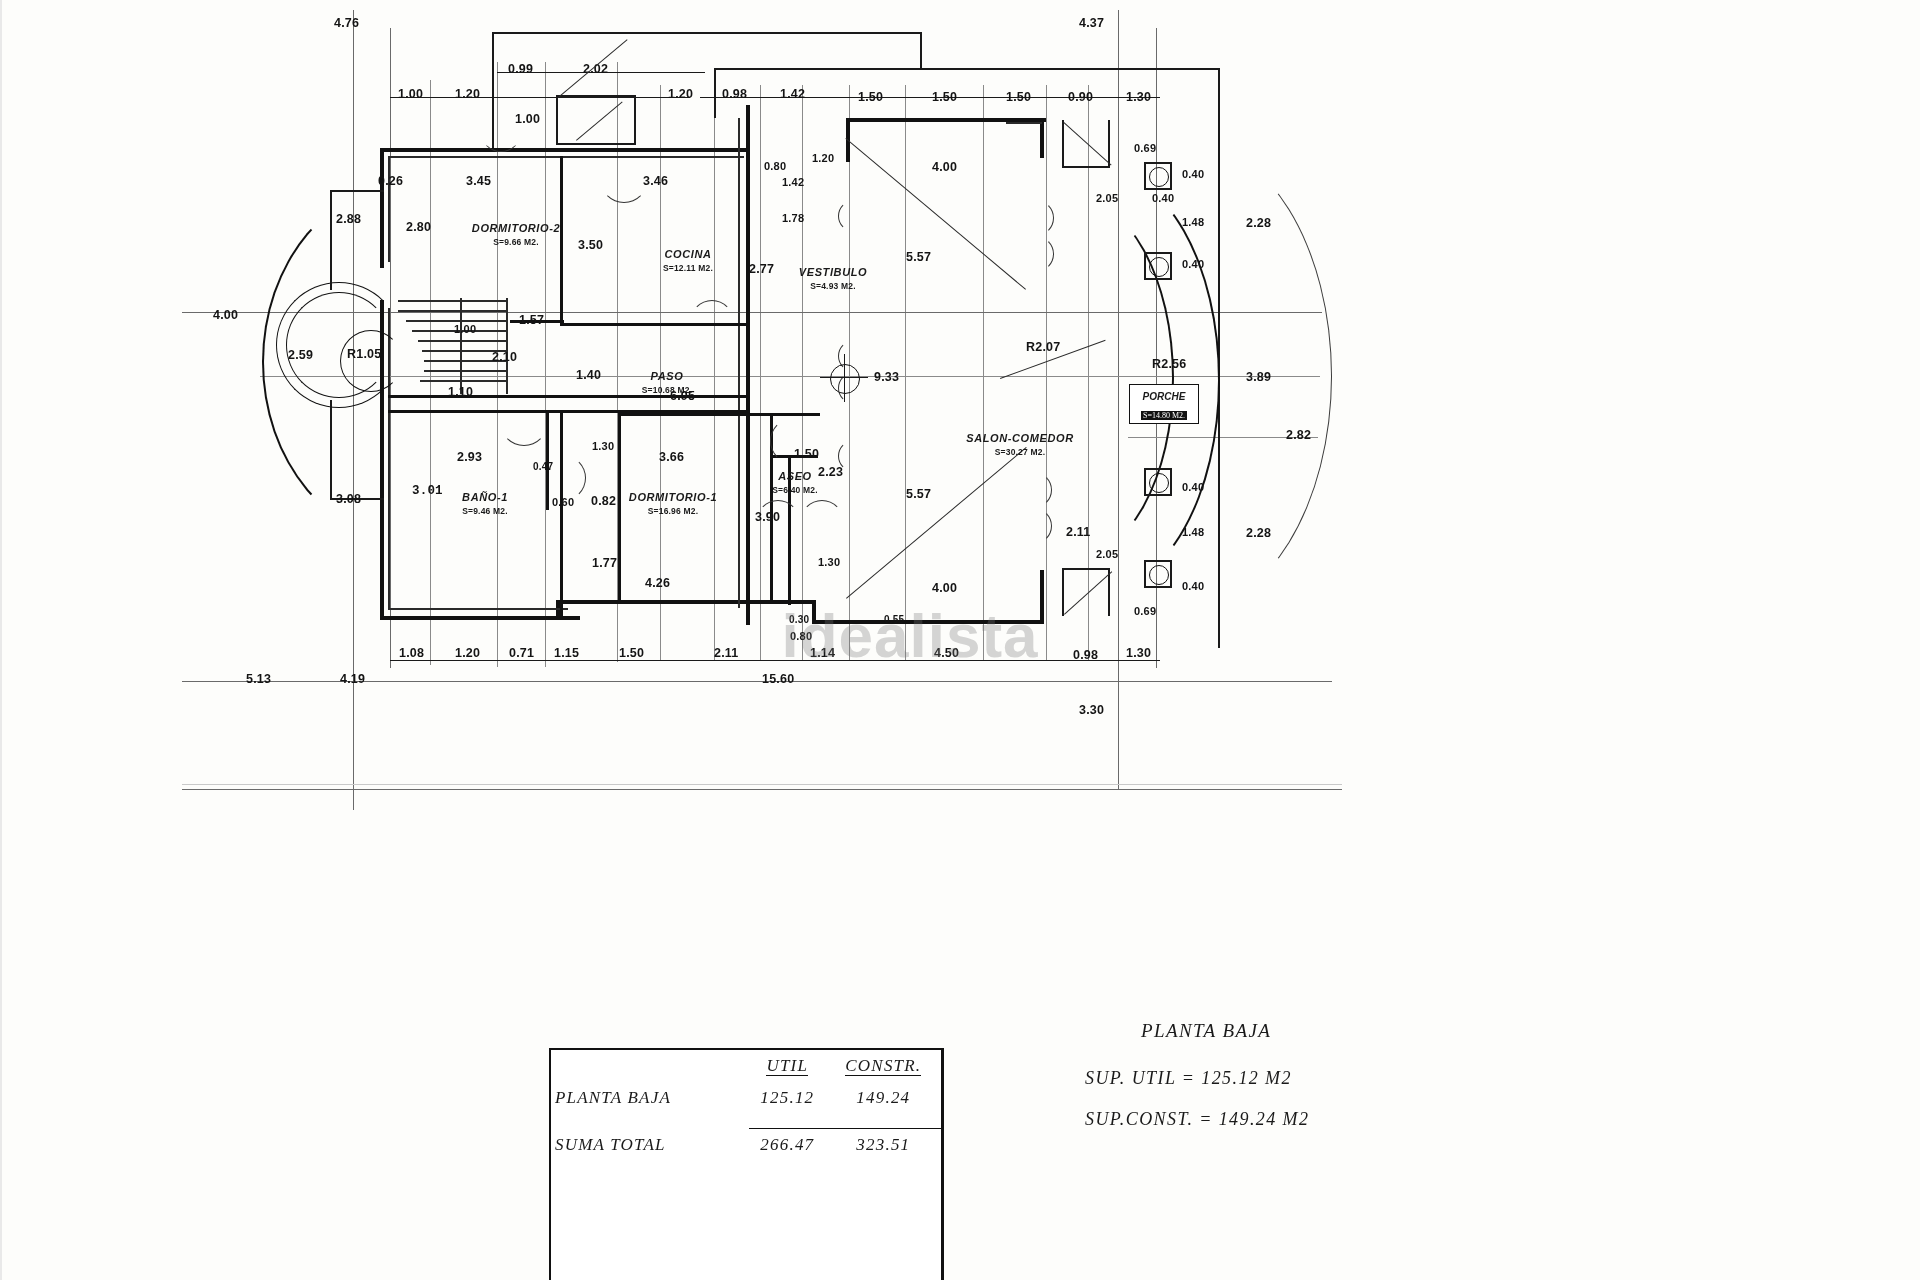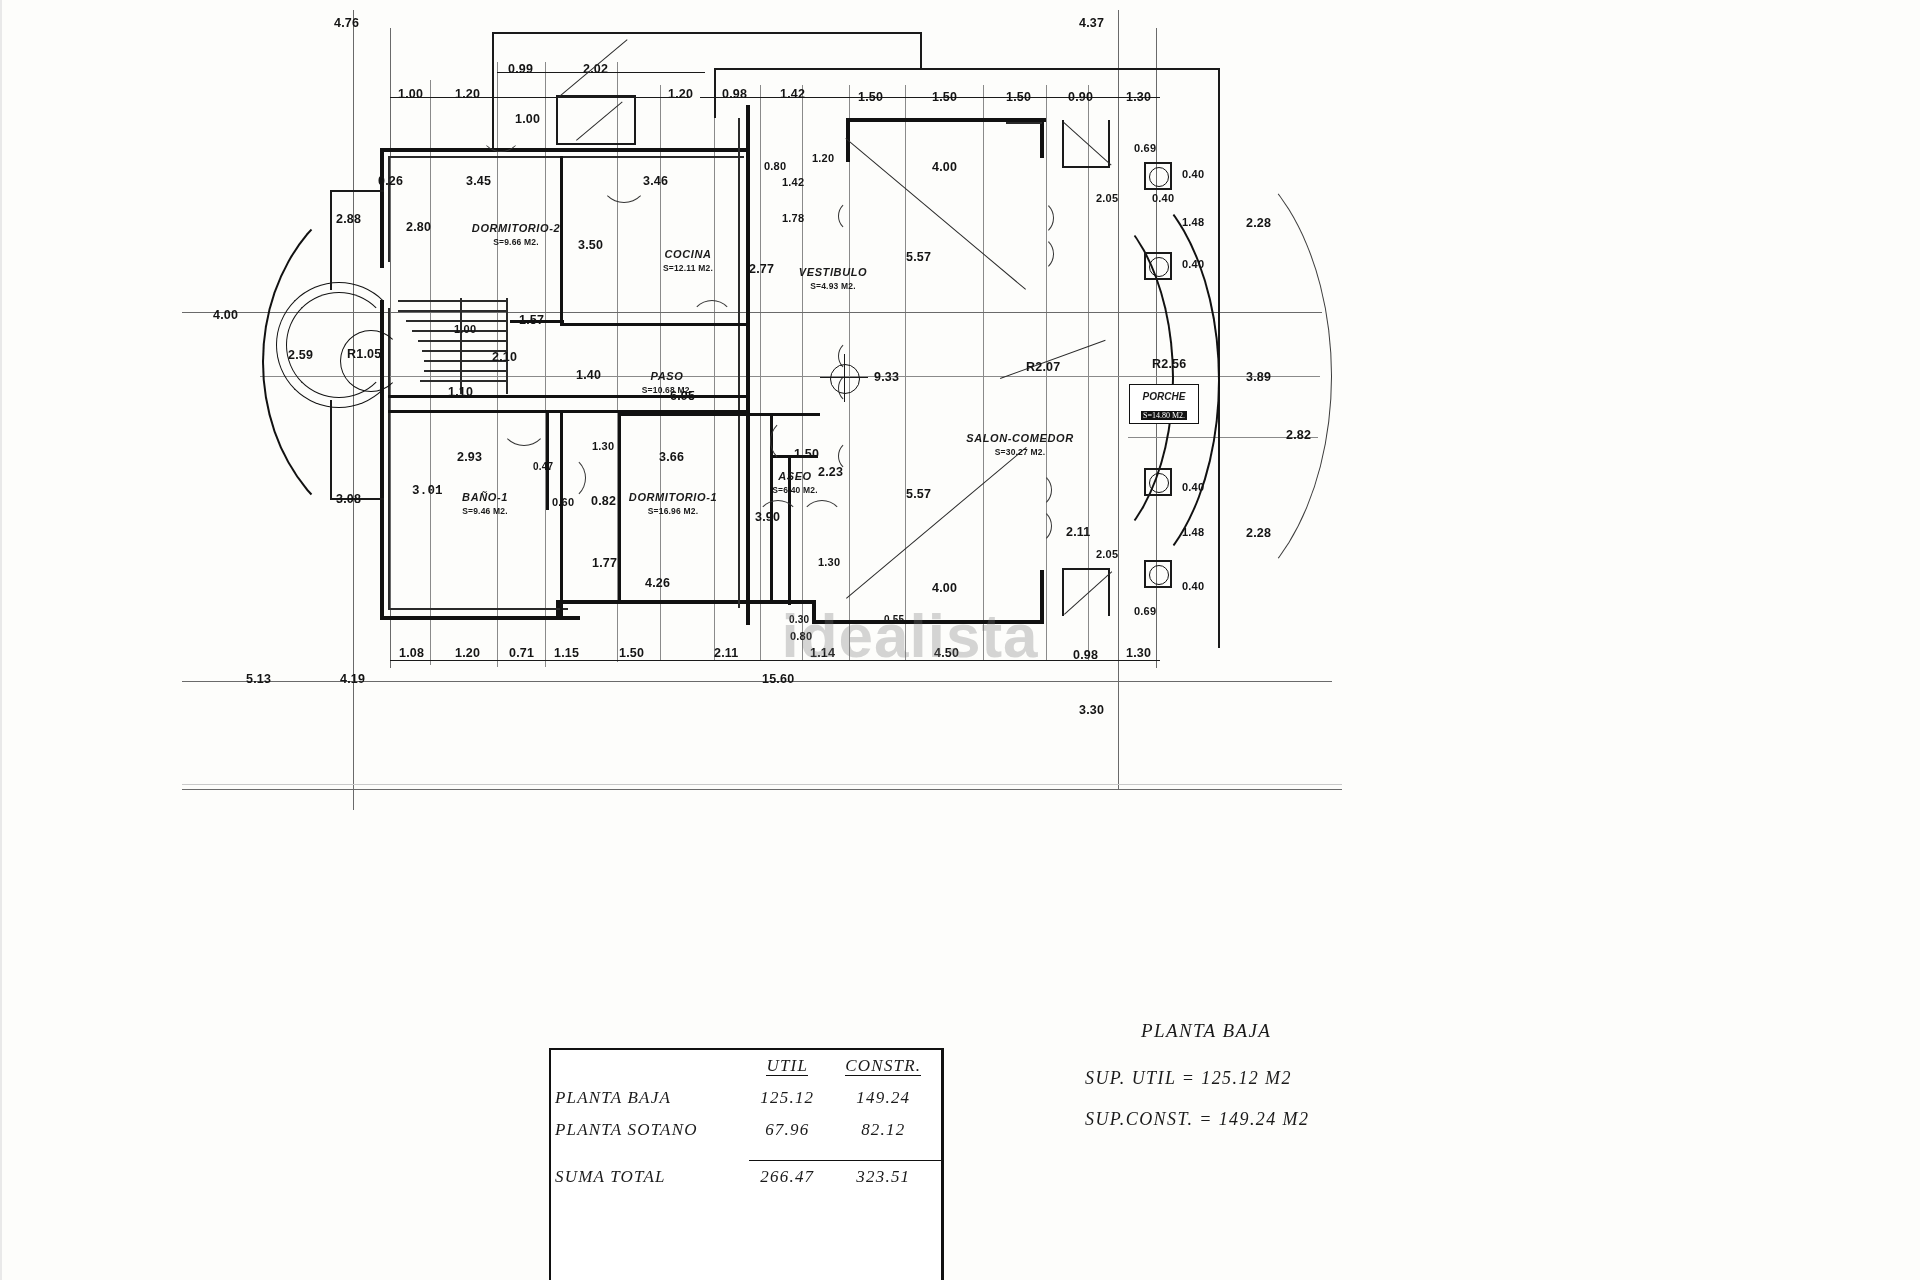--- a/index.html
+++ b/index.html
@@ -349,21 +349,21 @@
   <div class="dim sm" style="left:1182px;top:216px;">1.48</div>
   <div class="dim sm" style="left:1152px;top:192px;">0.40</div>
   <div class="dim" style="left:1066px;top:525px;">2.11</div>
 
   <div class="dim" style="left:1246px;top:216px;">2.28</div>
   <div class="dim" style="left:1246px;top:370px;">3.89</div>
   <div class="dim" style="left:1286px;top:428px;">2.82</div>
   <div class="dim" style="left:1246px;top:526px;">2.28</div>
 
   <div class="dim" style="left:347px;top:347px;">R1.05</div>
-  <div class="dim" style="left:1026px;top:360px;">R2.07</div>
+  <div class="dim" style="left:1026px;top:340px;">R2.07</div>
   <div class="dim" style="left:1152px;top:357px;">R2.56</div>
 
   <div class="dim" style="left:336px;top:212px;">2.88</div>
   <div class="dim" style="left:406px;top:220px;">2.80</div>
   <div class="dim" style="left:288px;top:348px;">2.59</div>
   <div class="dim" style="left:336px;top:492px;">3.08</div>
   <div class="dim" style="left:412px;top:484px;font-family:Liberation Mono, monospace;">3.01</div>
   <div class="dim" style="left:213px;top:308px;">4.00</div>
 
   <div class="ln h" style="left:390px;top:660px;width:300px;"></div>
@@ -390,25 +390,20 @@
           <tr>
         <th style="width:190px"></th>
         <th class="num"><span class="uline">UTIL</span></th>
         <th class="num"><span class="uline">CONSTR.</span></th>
       </tr>
       <tr>
         <td>PLANTA  BAJA</td>
         <td class="num">125.12</td>
         <td class="num">149.24</td>
       </tr>
-      <tr>
-        <td>PLANTA  SOTANO</td>
-        <td class="num">67.96</td>
-        <td class="num">82.12</td>
-      </tr>
       <tr class="spacer">
             <td></td>
             <td></td>
             <td></td>
           </tr>
       <tr>
         <td>SUMA  TOTAL</td>
         <td class="num" style="border-top:1.3px solid #111;">266.47</td>
         <td class="num" style="border-top:1.3px solid #111;">323.51</td>
       </tr>

